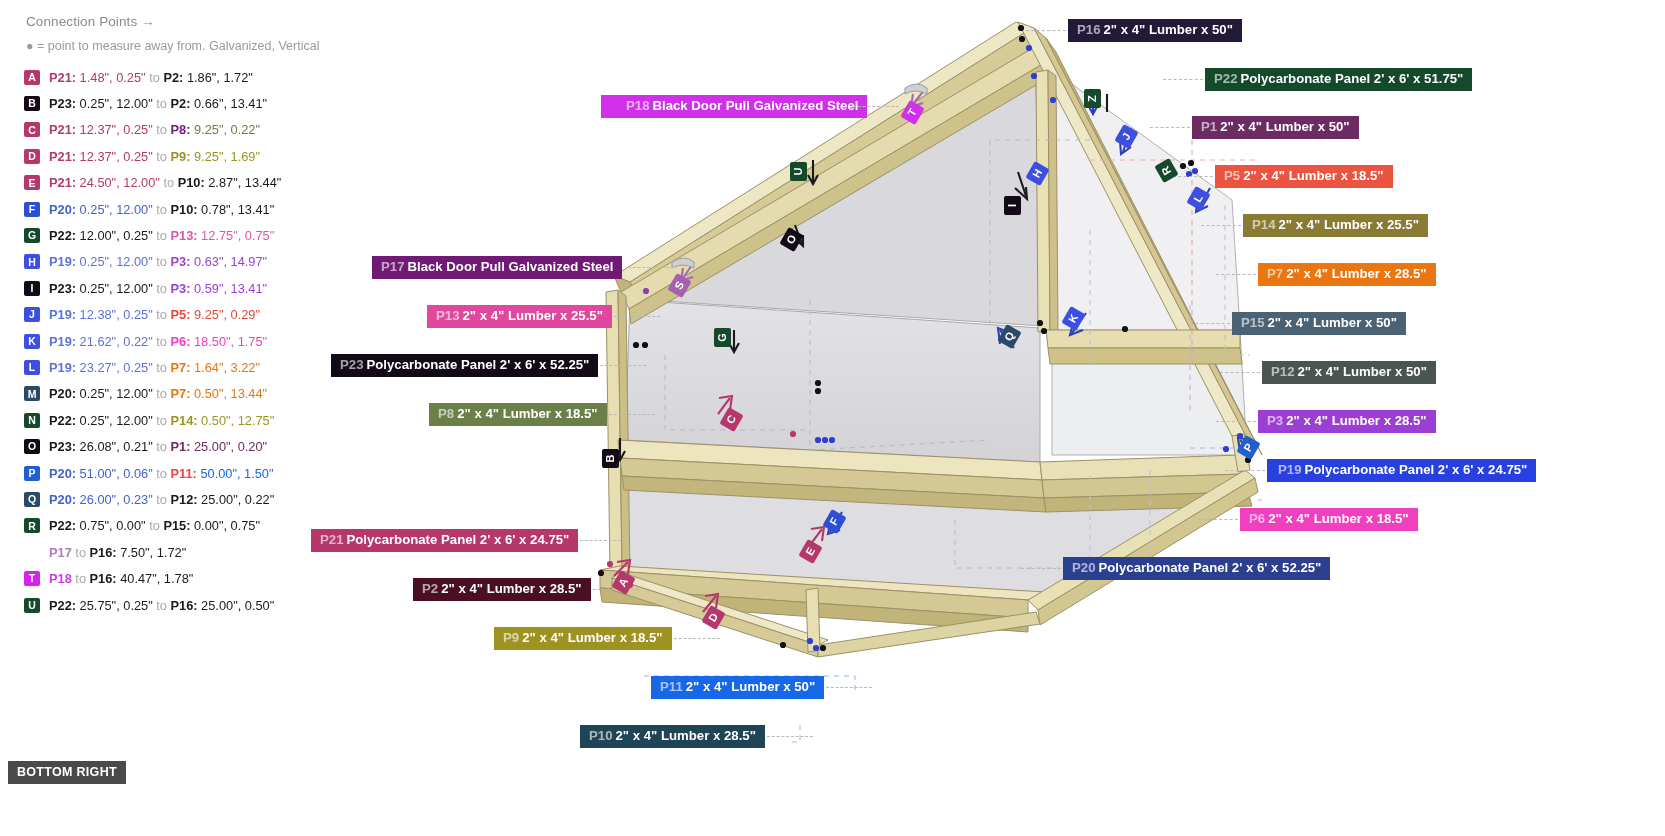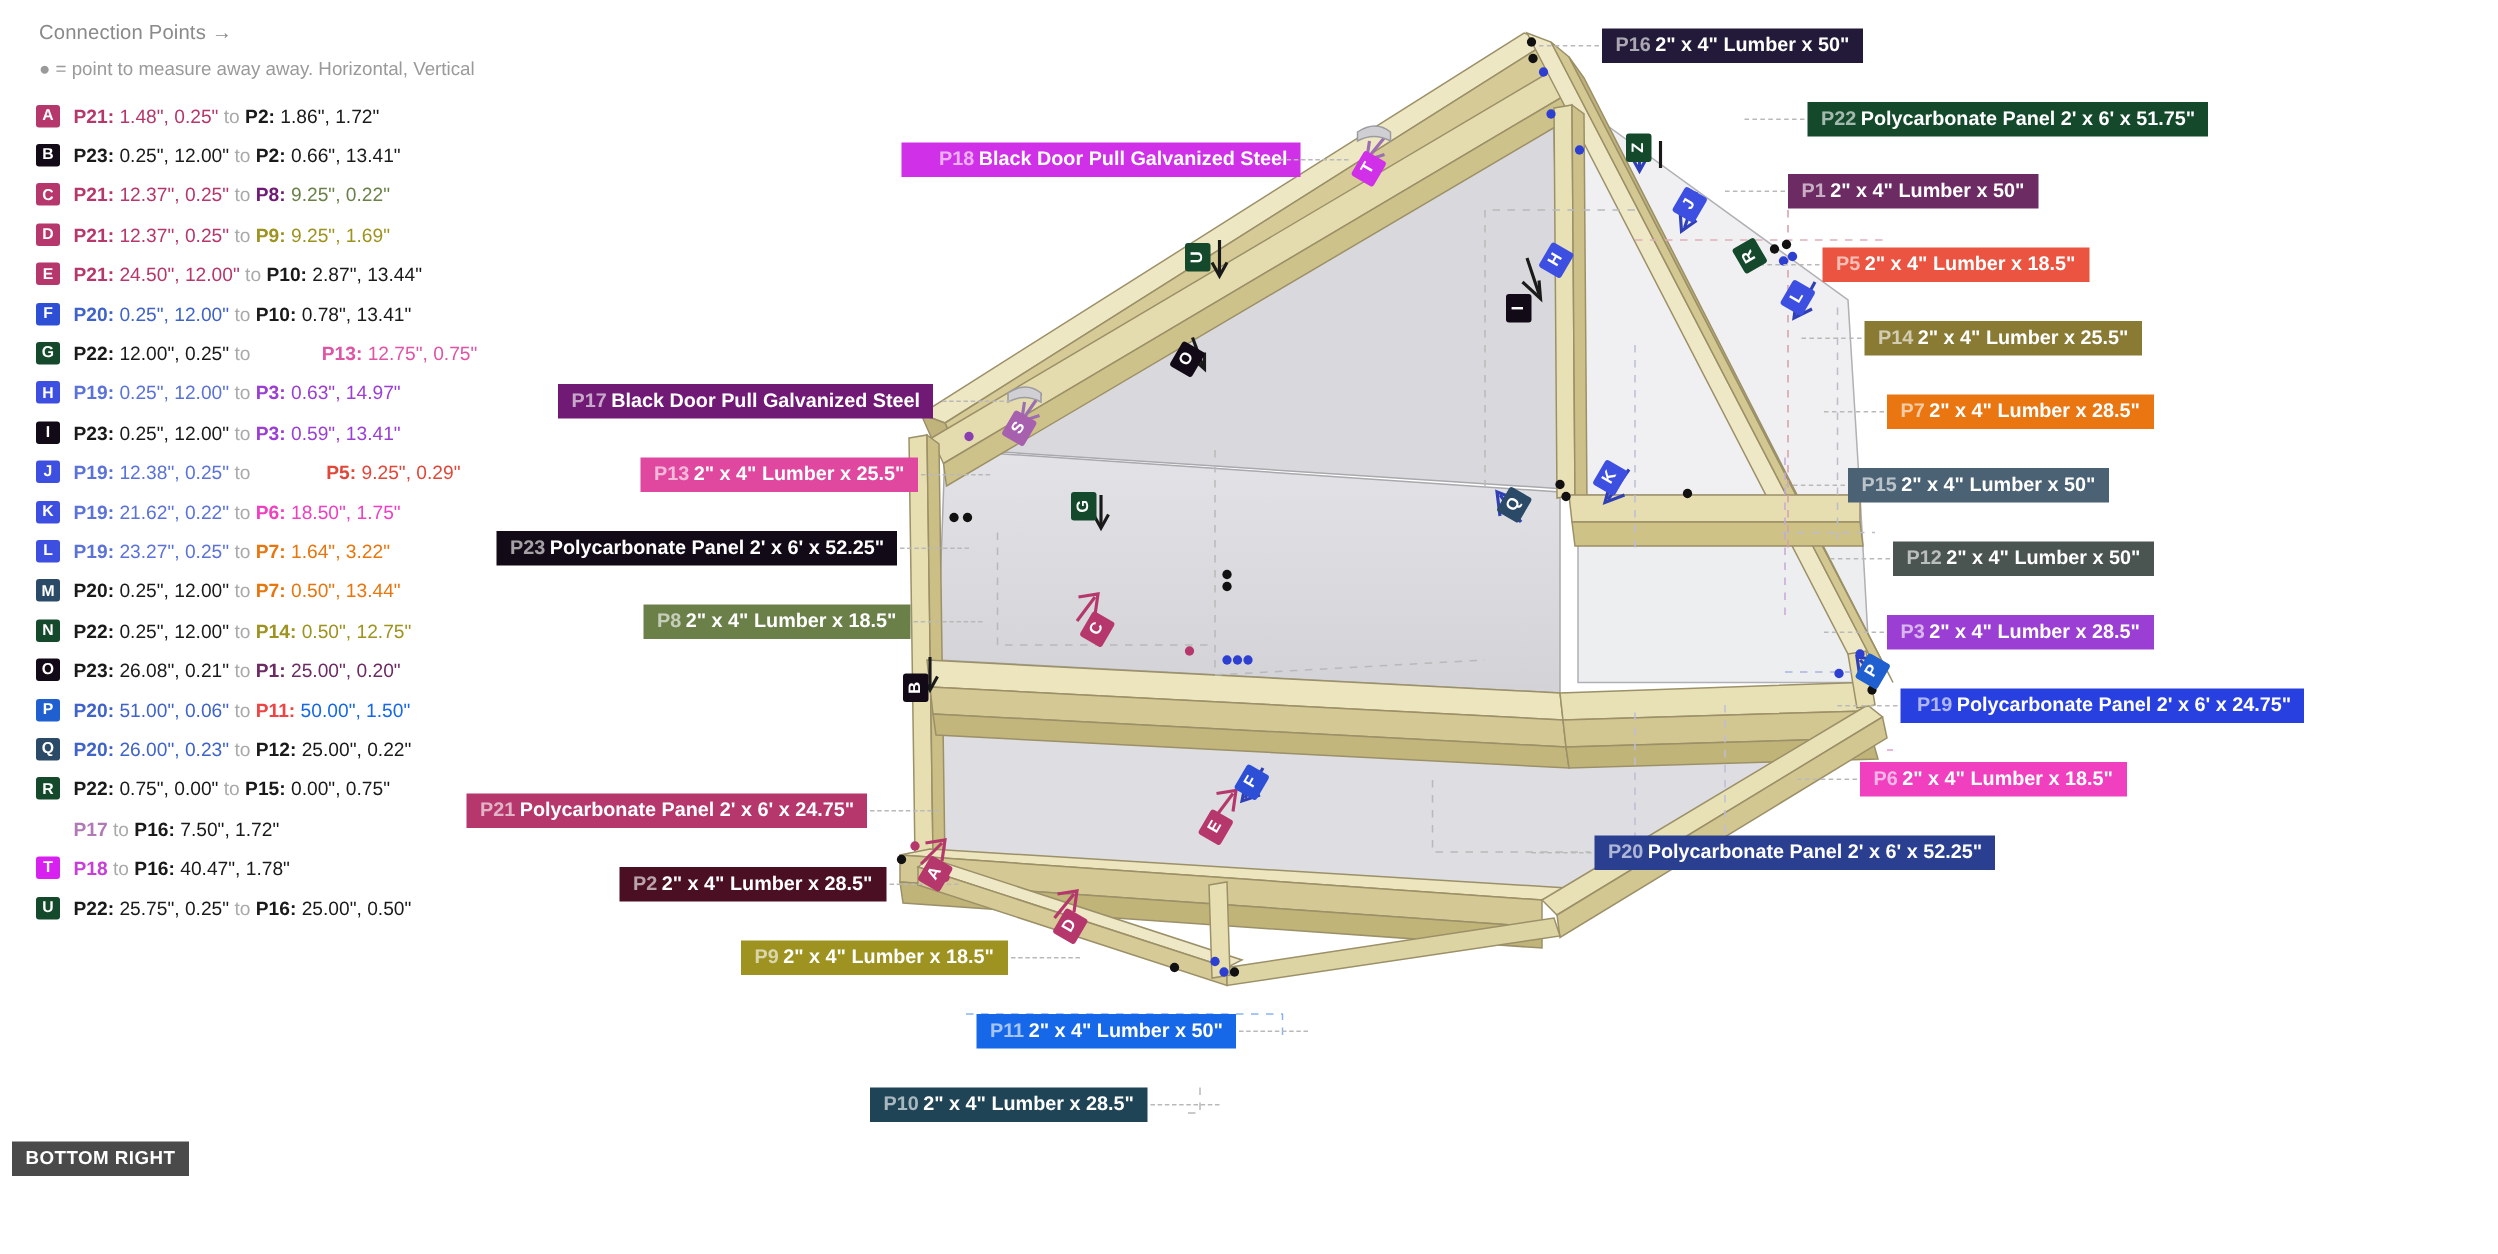--- a/index.html
+++ b/index.html
@@ -233,21 +233,21 @@
       <circle cx="783" cy="645" r="3.1" fill="#111"></circle>
       <circle cx="810" cy="641" r="3.1" fill="#2d3fd0"></circle>
       <circle cx="816" cy="648" r="3.1" fill="#2d3fd0"></circle>
       <circle cx="823" cy="648" r="3.1" fill="#111"></circle>
       <circle cx="1125" cy="329" r="3.1" fill="#111"></circle>
     </g>
   </svg>
 
   <div class="legend">
     <div class="legend-title">Connection Points →</div>
-    <div class="legend-note">● = point to measure away away. Horizontal, Vertical</div>
+    <div class="legend-note">● = point to measure away from. Galvanized, Vertical</div>
     <div id="legend-rows">
         <div class="lrow">
           <span class="lbadge" style="background: rgb(181, 55, 107);">A</span>
           <span class="ltext"><b style="color: rgb(181, 55, 107);">P21:</b><span style="color: rgb(181, 55, 107);"> 1.48", 0.25"</span><span class="to">  to  </span><b style="color: rgb(26, 26, 26);">P2:</b><span style="color: rgb(26, 26, 26);"> 1.86", 1.72"</span></span>
         </div>
         <div class="lrow">
           <span class="lbadge" style="background: rgb(18, 10, 22);">B</span>
           <span class="ltext"><b style="color: rgb(26, 26, 26);">P23:</b><span style="color: rgb(26, 26, 26);"> 0.25", 12.00"</span><span class="to">  to  </span><b style="color: rgb(26, 26, 26);">P2:</b><span style="color: rgb(26, 26, 26);"> 0.66", 13.41"</span></span>
         </div>
         <div class="lrow">
@@ -261,33 +261,33 @@
         <div class="lrow">
           <span class="lbadge" style="background: rgb(181, 55, 107);">E</span>
           <span class="ltext"><b style="color: rgb(181, 55, 107);">P21:</b><span style="color: rgb(181, 55, 107);"> 24.50", 12.00"</span><span class="to">  to  </span><b style="color: rgb(26, 26, 26);">P10:</b><span style="color: rgb(26, 26, 26);"> 2.87", 13.44"</span></span>
         </div>
         <div class="lrow">
           <span class="lbadge" style="background: rgb(45, 79, 214);">F</span>
           <span class="ltext"><b style="color: rgb(63, 99, 201);">P20:</b><span style="color: rgb(63, 99, 201);"> 0.25", 12.00"</span><span class="to">  to  </span><b style="color: rgb(26, 26, 26);">P10:</b><span style="color: rgb(26, 26, 26);"> 0.78", 13.41"</span></span>
         </div>
         <div class="lrow">
           <span class="lbadge" style="background: rgb(20, 73, 43);">G</span>
-          <span class="ltext"><b style="color: rgb(26, 26, 26);">P22:</b><span style="color: rgb(26, 26, 26);"> 12.00", 0.25"</span><span class="to">  to  </span><b style="color: rgb(224, 84, 166); margin-left: 44px;">P13:</b><span style="color: rgb(224, 84, 166);"> 12.75", 0.75"</span></span>
+          <span class="ltext"><b style="color: rgb(26, 26, 26);">P22:</b><span style="color: rgb(26, 26, 26);"> 12.00", 0.25"</span><span class="to">  to  </span><b style="color: rgb(224, 84, 166);">P13:</b><span style="color: rgb(224, 84, 166);"> 12.75", 0.75"</span></span>
         </div>
         <div class="lrow">
           <span class="lbadge" style="background: rgb(61, 79, 224);">H</span>
           <span class="ltext"><b style="color: rgb(91, 115, 216);">P19:</b><span style="color: rgb(91, 115, 216);"> 0.25", 12.00"</span><span class="to">  to  </span><b style="color: rgb(155, 63, 212);">P3:</b><span style="color: rgb(155, 63, 212);"> 0.63", 14.97"</span></span>
         </div>
         <div class="lrow">
           <span class="lbadge" style="background: rgb(18, 10, 22);">I</span>
           <span class="ltext"><b style="color: rgb(26, 26, 26);">P23:</b><span style="color: rgb(26, 26, 26);"> 0.25", 12.00"</span><span class="to">  to  </span><b style="color: rgb(155, 63, 212);">P3:</b><span style="color: rgb(155, 63, 212);"> 0.59", 13.41"</span></span>
         </div>
         <div class="lrow">
           <span class="lbadge" style="background: rgb(61, 79, 224);">J</span>
-          <span class="ltext"><b style="color: rgb(91, 115, 216);">P19:</b><span style="color: rgb(91, 115, 216);"> 12.38", 0.25"</span><span class="to">  to  </span><b style="color: rgb(224, 72, 58); margin-left: 47px;">P5:</b><span style="color: rgb(224, 72, 58);"> 9.25", 0.29"</span></span>
+          <span class="ltext"><b style="color: rgb(91, 115, 216);">P19:</b><span style="color: rgb(91, 115, 216);"> 12.38", 0.25"</span><span class="to">  to  </span><b style="color: rgb(224, 72, 58);">P5:</b><span style="color: rgb(224, 72, 58);"> 9.25", 0.29"</span></span>
         </div>
         <div class="lrow">
           <span class="lbadge" style="background: rgb(61, 79, 224);">K</span>
           <span class="ltext"><b style="color: rgb(91, 115, 216);">P19:</b><span style="color: rgb(91, 115, 216);"> 21.62", 0.22"</span><span class="to">  to  </span><b style="color: rgb(240, 64, 192);">P6:</b><span style="color: rgb(240, 64, 192);"> 18.50", 1.75"</span></span>
         </div>
         <div class="lrow">
           <span class="lbadge" style="background: rgb(61, 79, 224);">L</span>
           <span class="ltext"><b style="color: rgb(91, 115, 216);">P19:</b><span style="color: rgb(91, 115, 216);"> 23.27", 0.25"</span><span class="to">  to  </span><b style="color: rgb(232, 118, 14);">P7:</b><span style="color: rgb(232, 118, 14);"> 1.64", 3.22"</span></span>
         </div>
         <div class="lrow">

